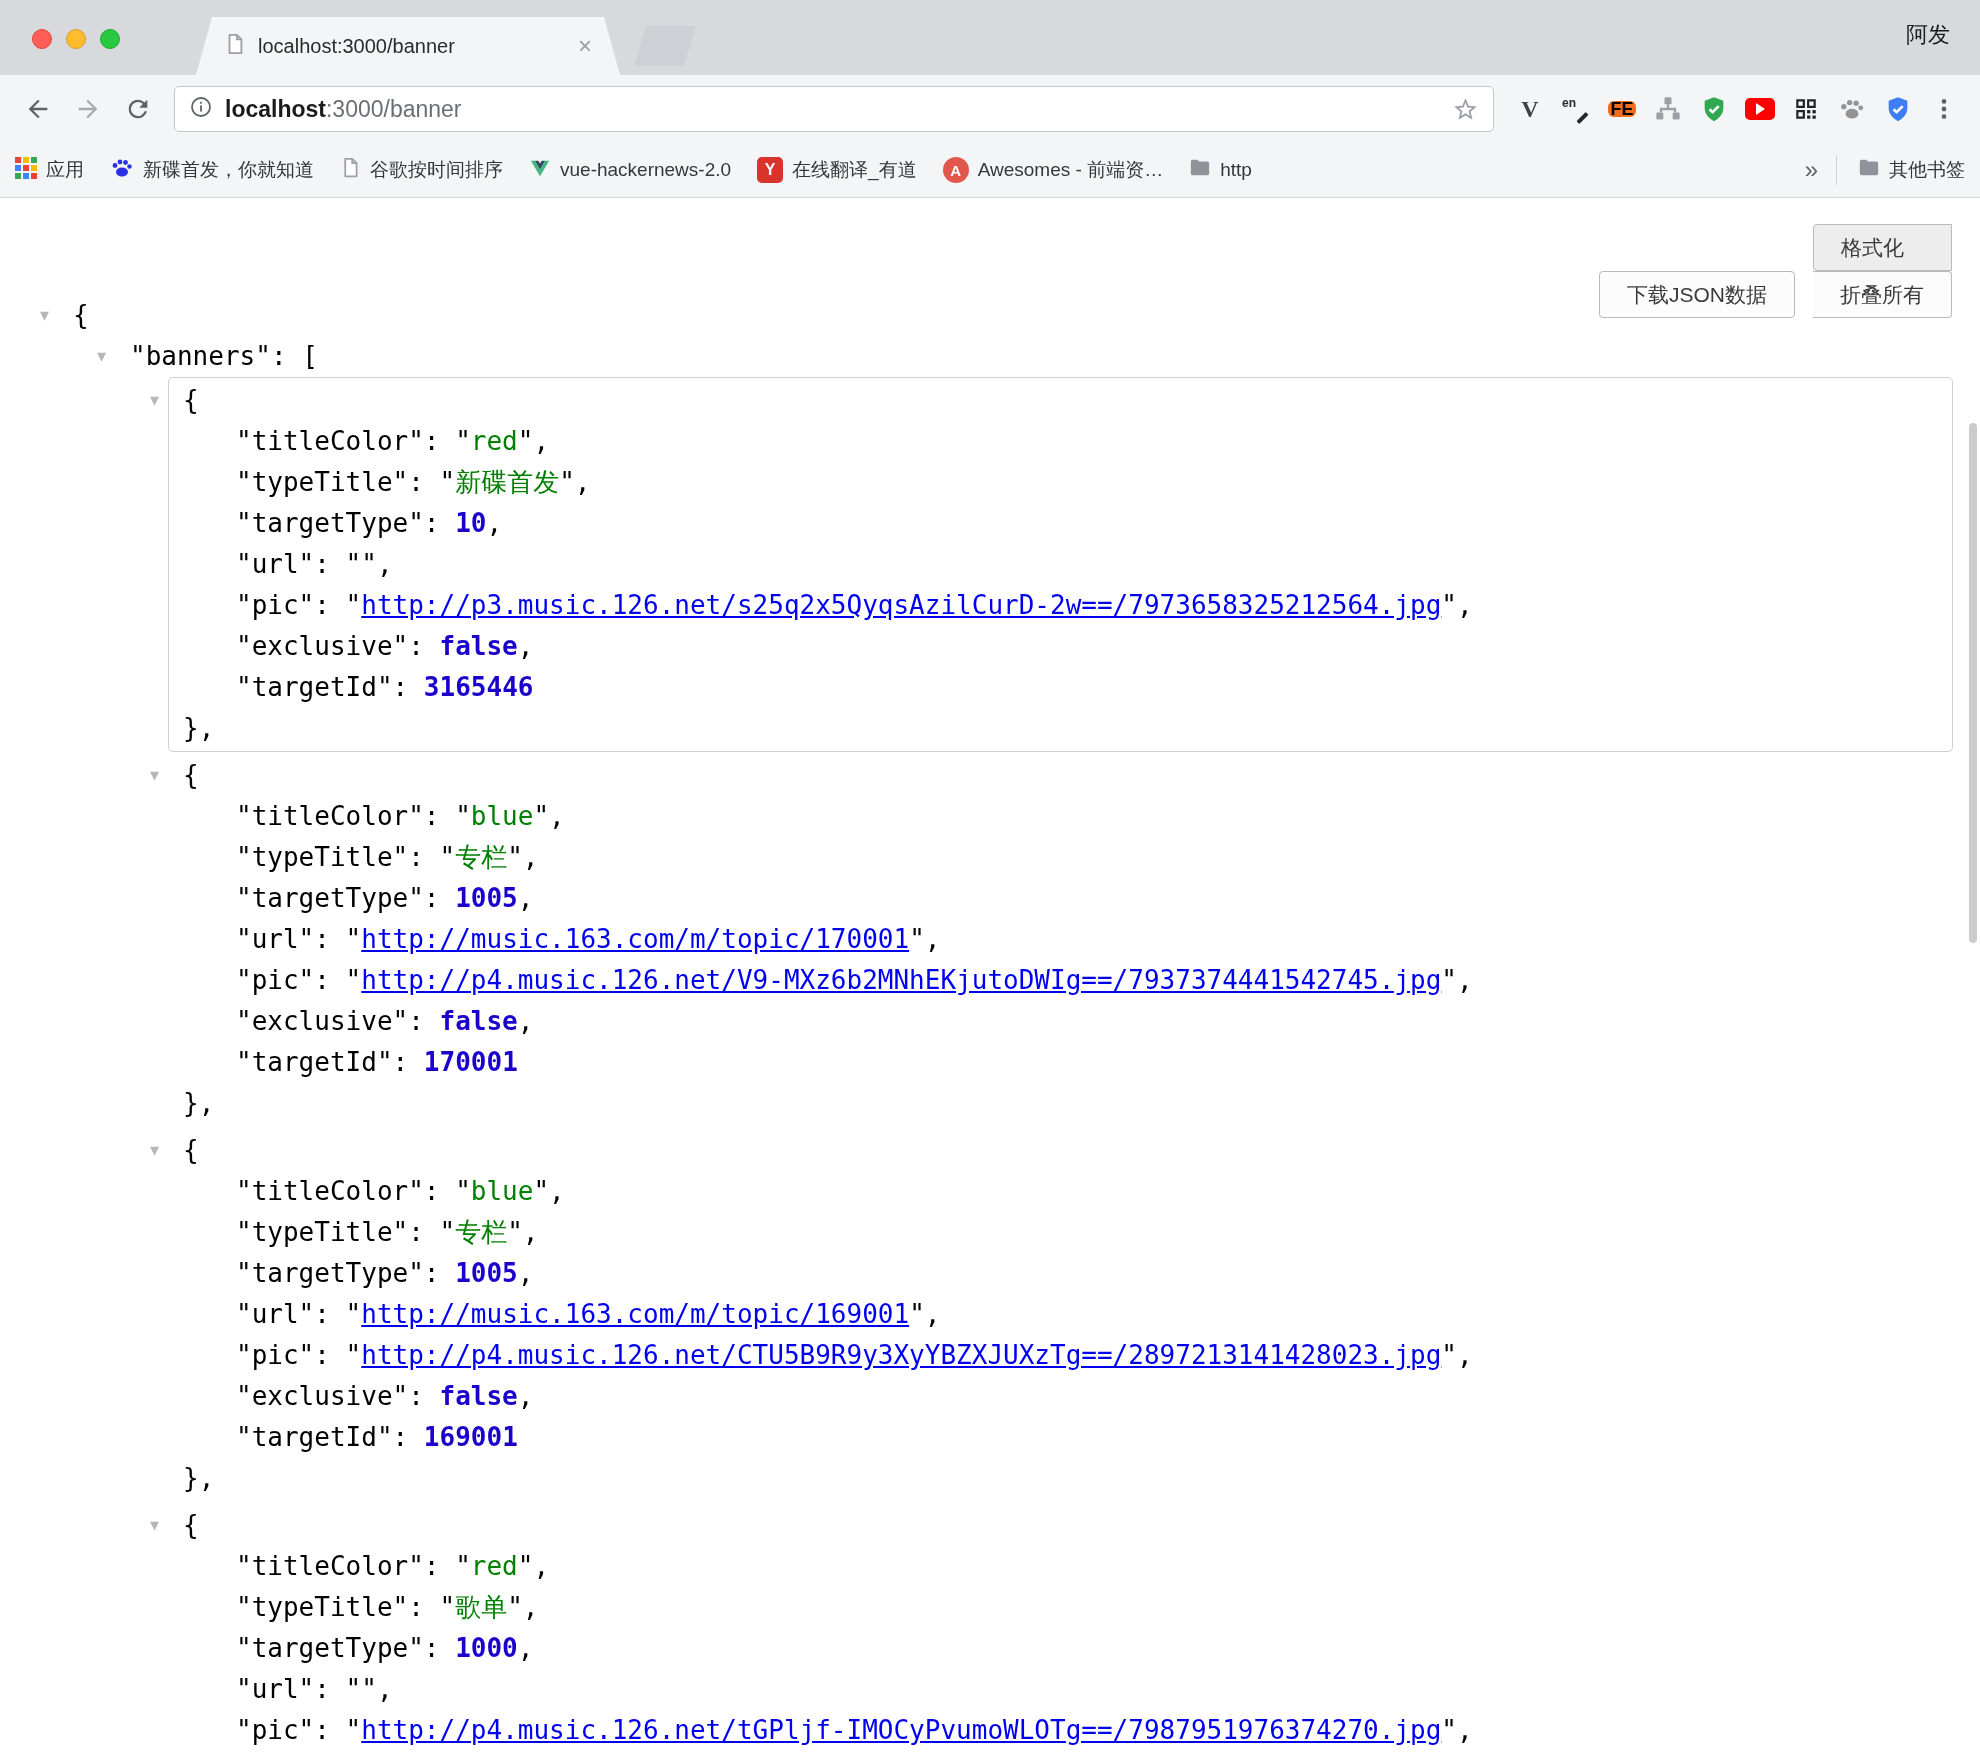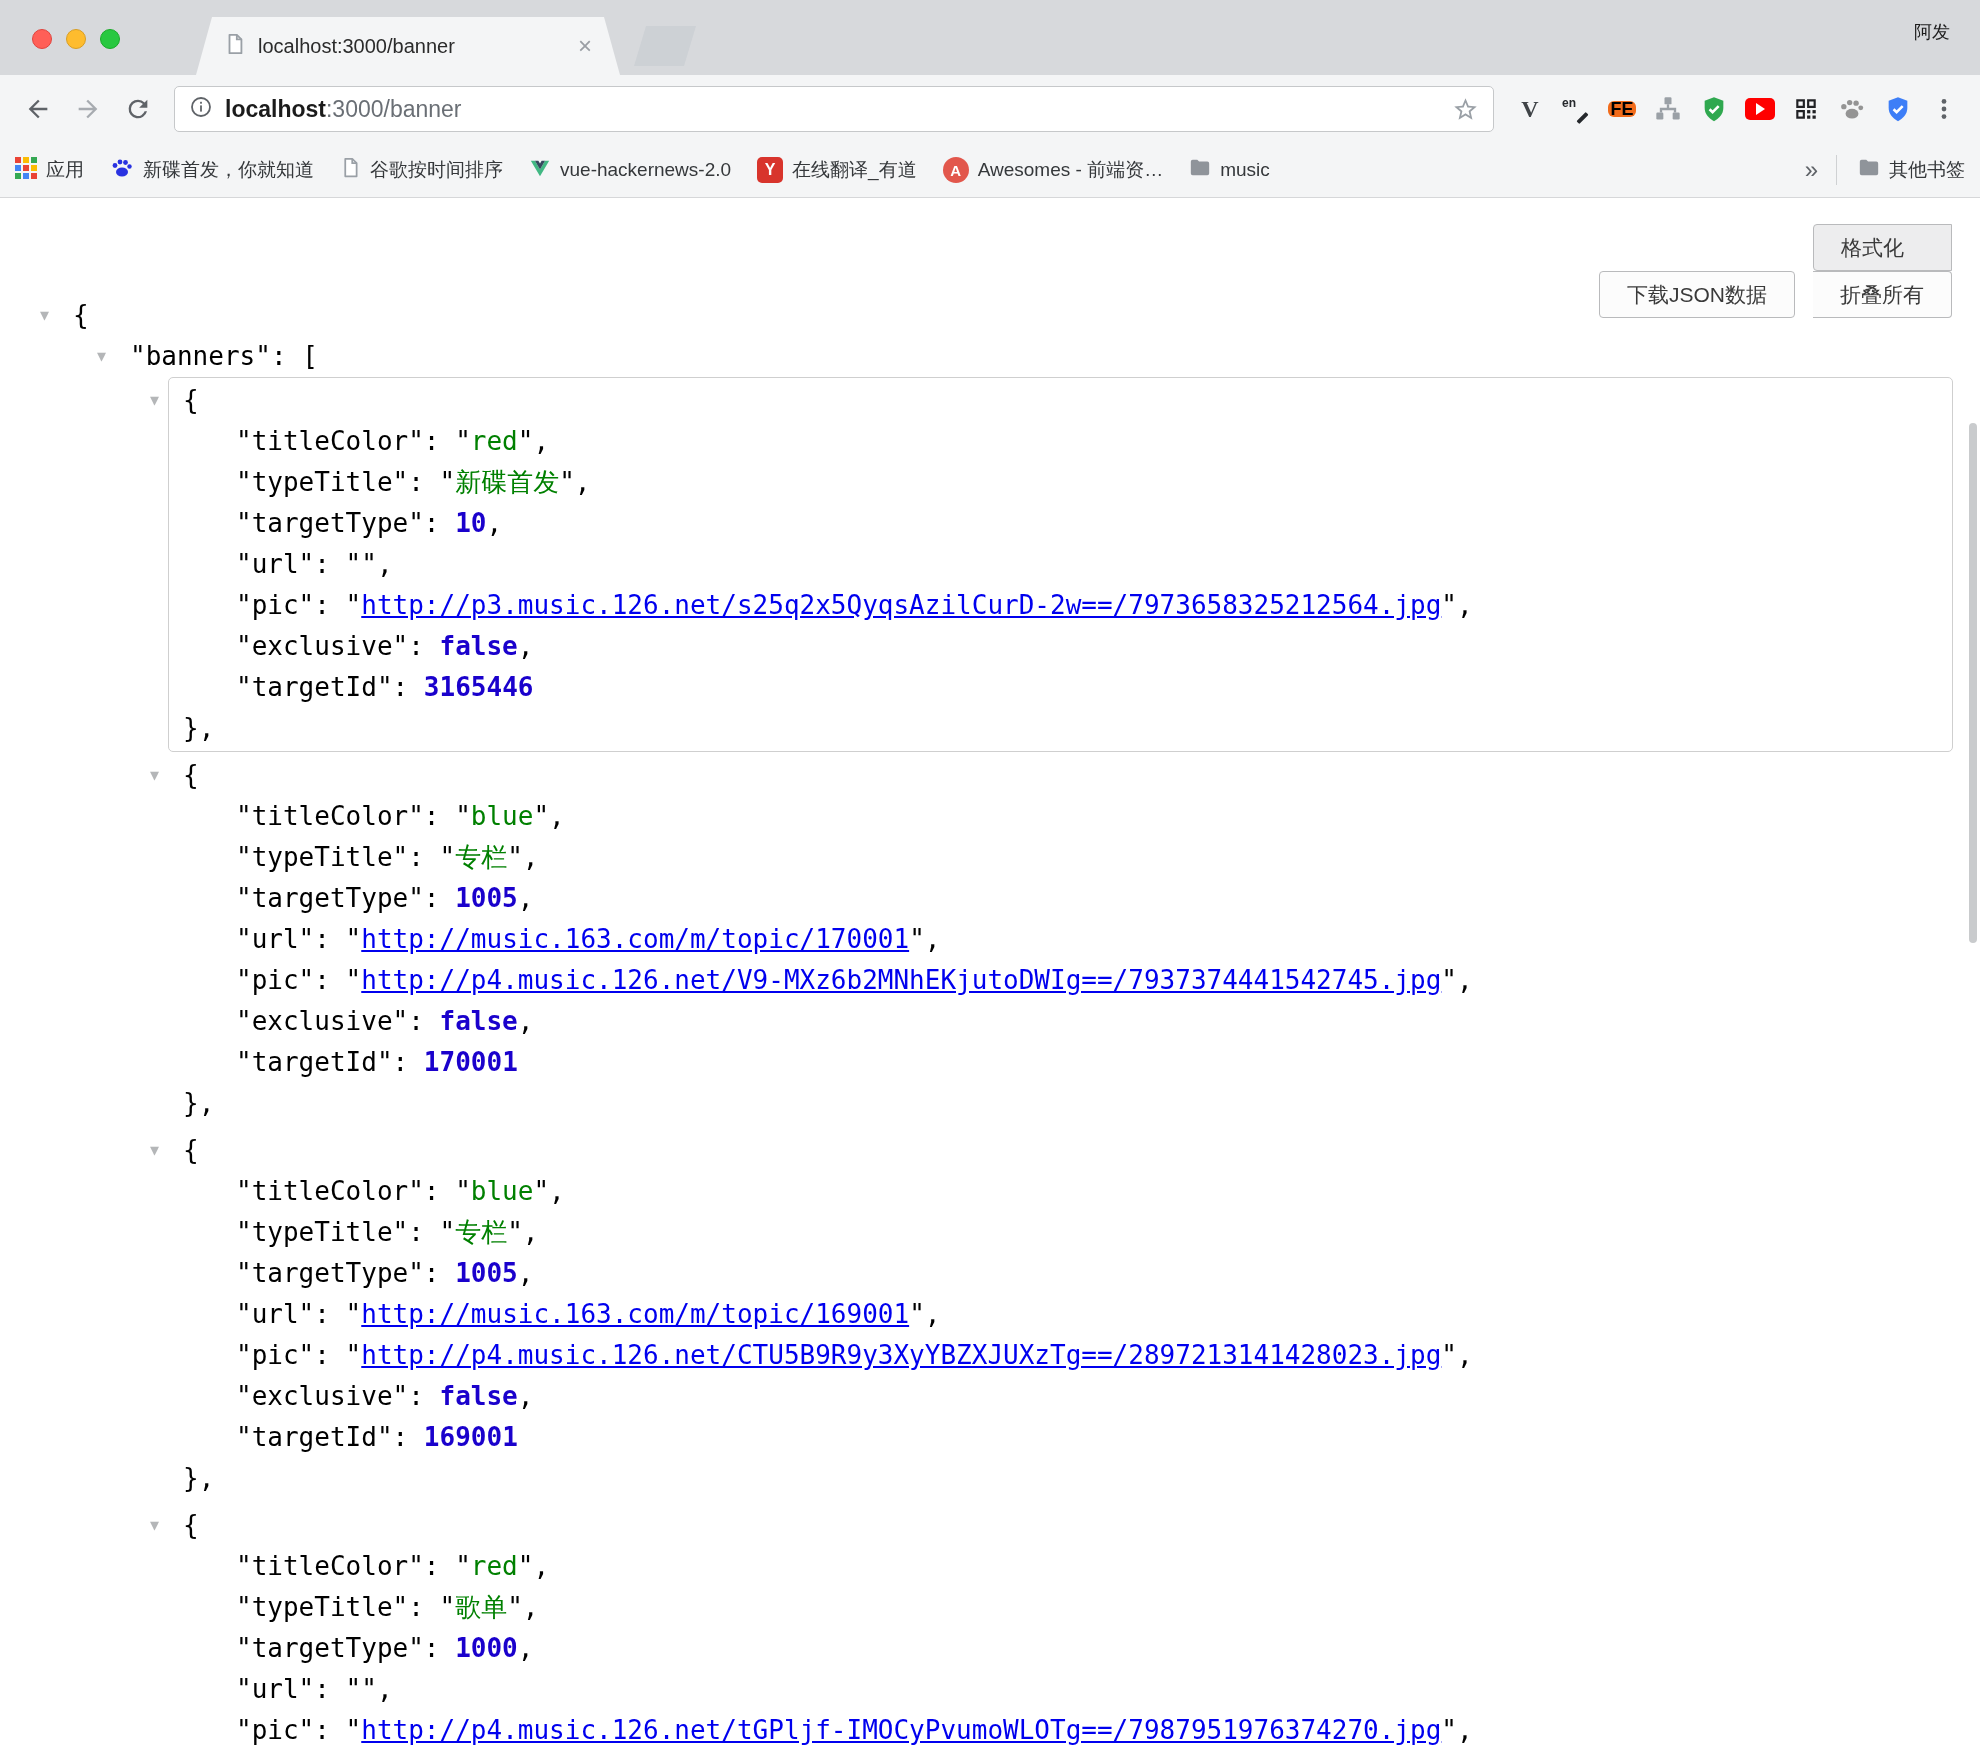--- a/index.html
+++ b/index.html
@@ -16,21 +16,21 @@
 
   .tab { position:absolute; left:196px; bottom:0; width:424px; height:58px;
          background:#f4f5f6; display:flex; align-items:center; padding:0 28px;
          clip-path: polygon(0 100%, 16px 0, calc(100% - 16px) 0, 100% 100%); }
   .tab-title { flex:1; font-size:20px; color:#2b2b2b; white-space:nowrap;
                overflow:hidden; text-overflow:ellipsis; margin-left:12px; }
   .tab-close { font-size:24px; color:#9a9ea4; line-height:1; margin-left:10px; }
   .newtab-stub { position:absolute; left:634px; bottom:9px; width:62px; height:40px;
                  background:#cdd1d5;
                  clip-path: polygon(12px 0, 100% 0, calc(100% - 12px) 100%, 0 100%); }
-  .profile-name { position:absolute; right:30px; top:20px; font-size:18px; color:#1c1c1c; }
+  .profile-name { position:absolute; right:30px; top:20px; font-size:22px; color:#1c1c1c; }
 
   
   .toolbar { height:68px; background:#f4f5f6; display:flex; align-items:center;
              padding:0 18px; gap:10px; }
   .nav-btn { width:40px; height:40px; display:flex; align-items:center; justify-content:center; }
   .omnibox { flex:1; height:46px; background:#fff; border:1px solid #c6c8ca;
              border-radius:5px; display:flex; align-items:center; padding:0 14px;
              margin:0 8px 0 6px; }
   .url-text { margin-left:12px; font-size:23px; white-space:nowrap; }
   .url-host { color:#1b1b1b; font-weight:bold; }
@@ -266,21 +266,21 @@
     <span class="bm-item">
       <span class="aw-badge">A</span>
       <span>Awesomes - 前端资…</span>
     </span>
     <span class="bm-item">
       <span>
         <svg width="22" height="22" viewBox="0 0 24 24">
             <path d="M2 5a2 2 0 0 1 2-2h5l2 2h9a2 2 0 0 1 2 2v11a2 2 0 0 1-2 2H4a2 2 0 0 1-2-2V5z" fill="#8f949a"></path>
           </svg>
       </span>
-      <span>music</span>
+      <span>http</span>
     </span>
     <span class="bm-spacer"></span>
     <span class="bm-chevron">»</span>
     <span class="bm-divider"></span>
     <span class="bm-item">
       <span>
         <svg width="22" height="22" viewBox="0 0 24 24">
             <path d="M2 5a2 2 0 0 1 2-2h5l2 2h9a2 2 0 0 1 2 2v11a2 2 0 0 1-2 2H4a2 2 0 0 1-2-2V5z" fill="#8f949a"></path>
           </svg>
       </span>

